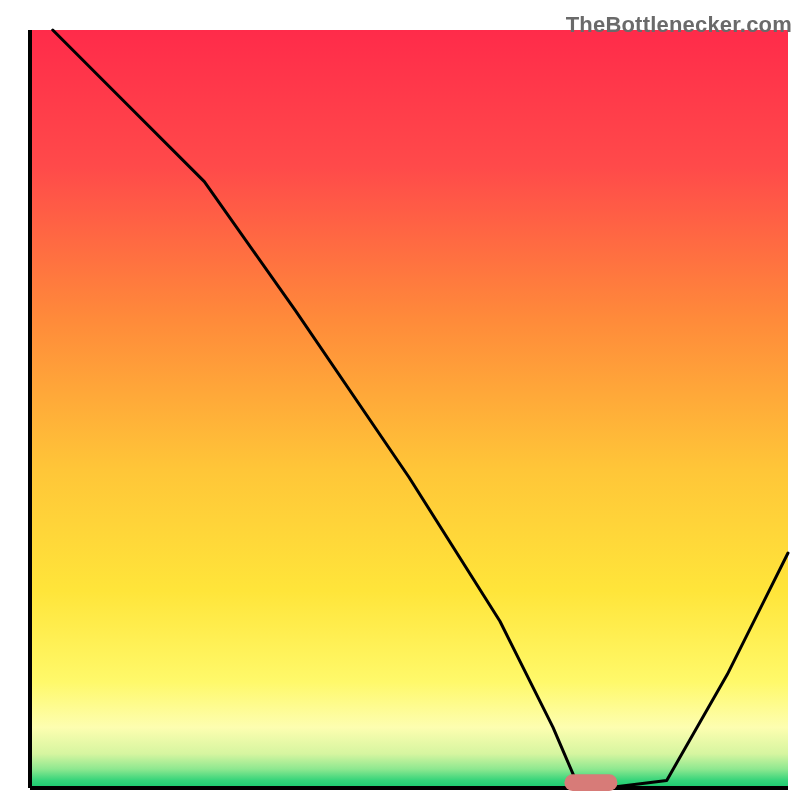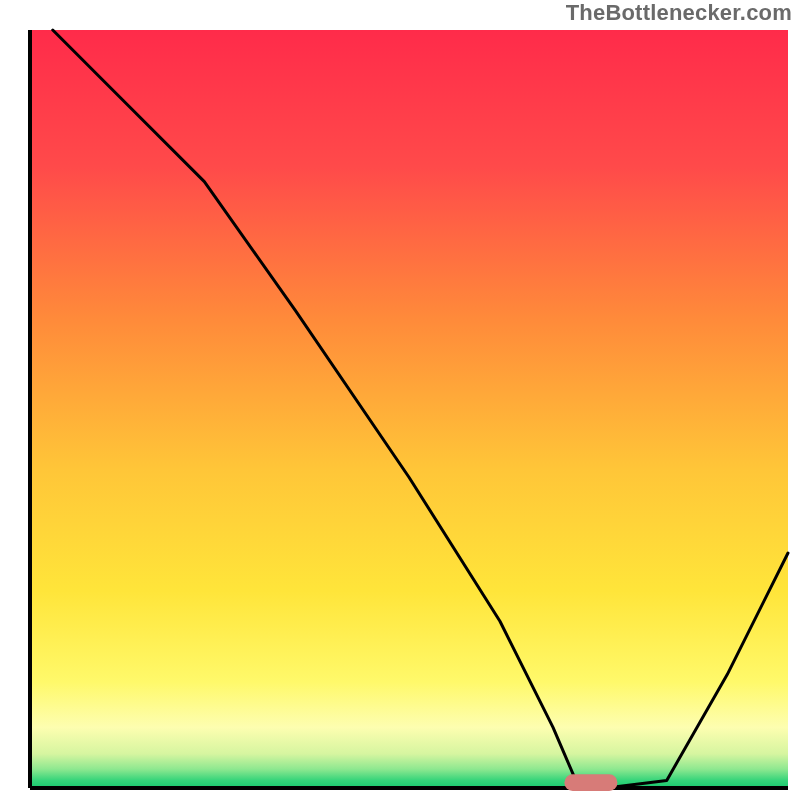--- a/index.html
+++ b/index.html
@@ -11,21 +11,21 @@
     overflow: hidden;
   }
   .frame {
     position: relative;
     width: 800px;
     height: 800px;
     box-sizing: border-box;
   }
   .watermark {
     position: absolute;
-    top: 0;
+    top: 12px;
     right: 8px;
     font-family: Arial, Helvetica, sans-serif;
     font-size: 22px;
     font-weight: 600;
     color: #6a6a6a;
     letter-spacing: 0.2px;
     user-select: none;
   }
   svg {
     display: block;

